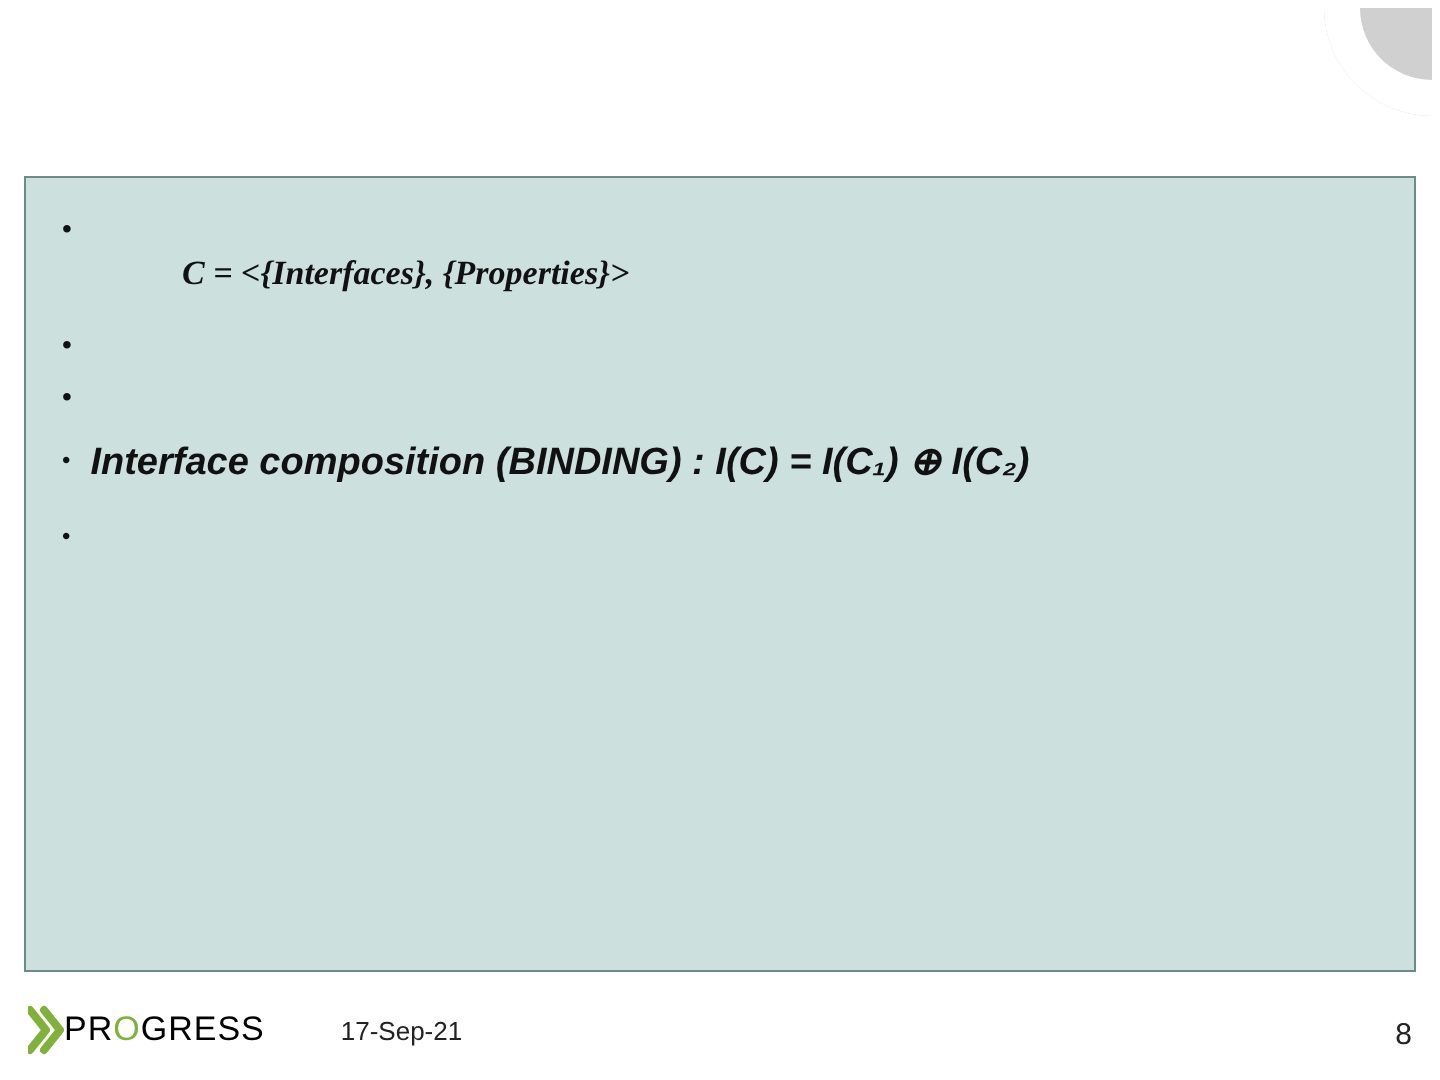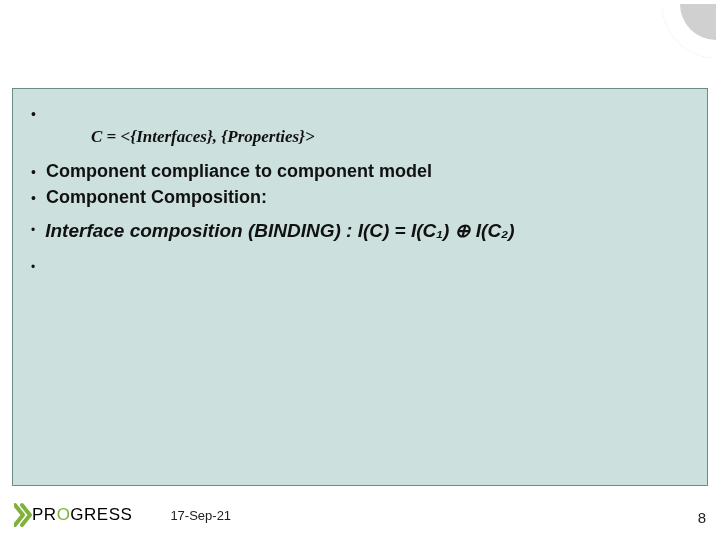--- a/index.html
+++ b/index.html
@@ -140,26 +140,24 @@
 
   <div class="content-box">
 
     <div class="bullet">
       <span class="dot">•</span>
     </div>
     <div class="indent-formula">C = &lt;{Interfaces}, {Properties}&gt;</div>
 
     <div class="bullet">
       <span class="dot">•</span>
-      <span class="txt">Component compliance to component model</span>
     </div>
 
     <div class="bullet">
       <span class="dot">•</span>
-      <span class="txt">Component Composition:</span>
     </div>
 
     <div class="bullet small" style="margin-top:10px;">
       <span class="dot">•</span>
       <span class="txt">Interface composition (BINDING) : I(C) = I(C₁) ⊕  I(C₂)</span>
     </div>
 
     <div class="bullet small" style="margin-top:14px;">
       <span class="dot">•</span>
     </div>

